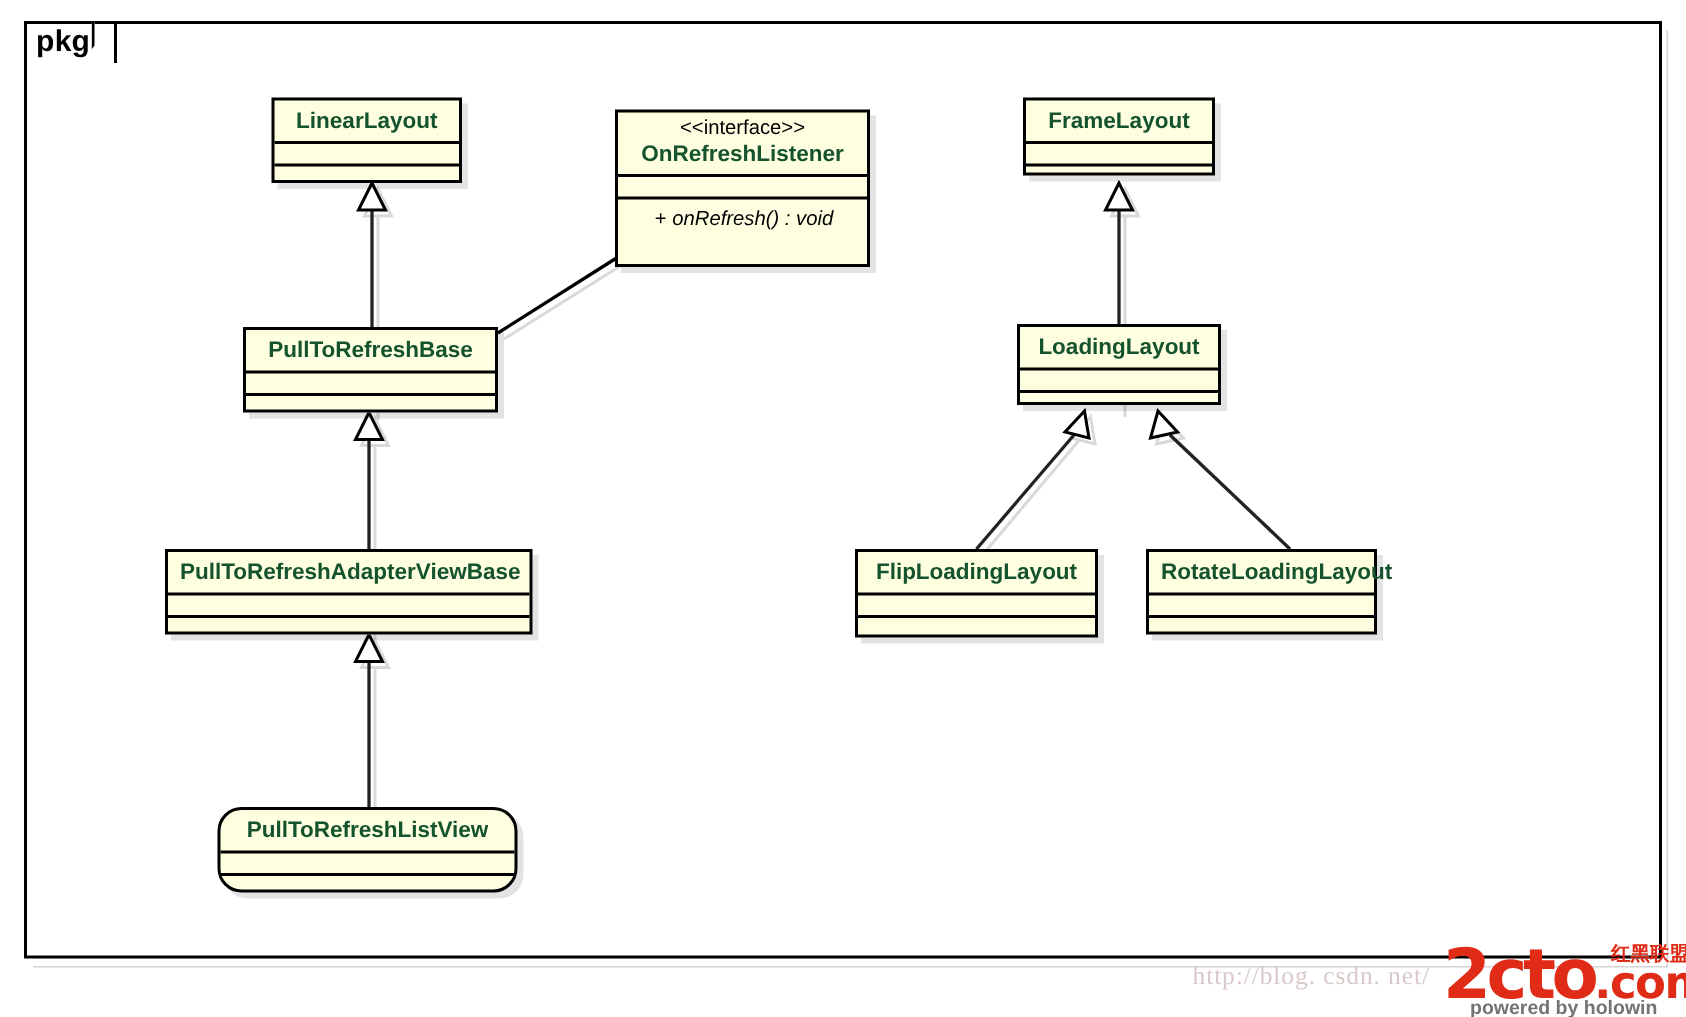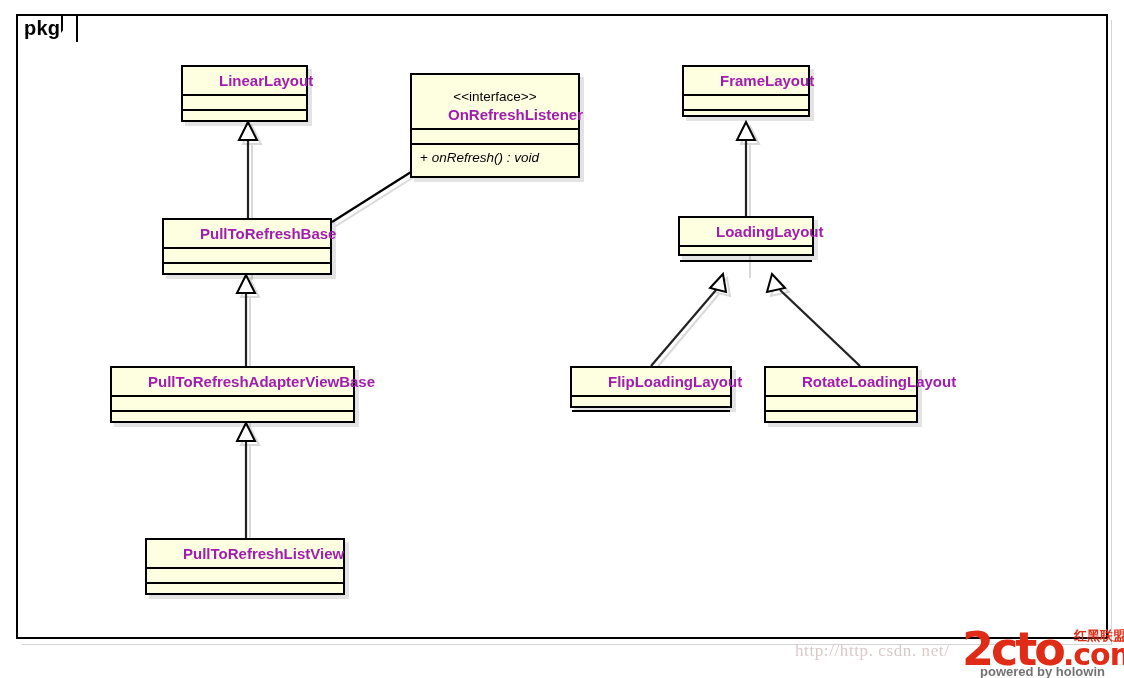--- a/index.html
+++ b/index.html
@@ -80,47 +80,47 @@
     position: absolute;
     box-sizing: border-box;
     border: 2px solid #000000;
     background: #feffe0;
     box-shadow: 4px 4px 0 rgba(0,0,0,0.11);
   }
   .uml-name {
     text-align: center;
     font-size: 15px;
     font-weight: bold;
-    color: #a21caf;
+    color: #14532d;
     padding: 5px 8px 5px 8px;
     line-height: 1.15;
     white-space: nowrap;
-    margin-left: 28px;
   }
   .uml-stereo {
     text-align: center;
     font-size: 13.5px;
     font-weight: normal;
     color: #000;
-    padding-top: 15px;
+    padding-top: 3px;
     line-height: 1.1;
   }
   .uml-sep {
     border-top: 2px solid #000;
     height: 0;
   }
   .uml-compartment {
     height: 13px;
   }
   .uml-method {
     font-size: 13.5px;
     font-style: italic;
     color: #000;
     padding: 5px 6px 6px 8px;
     white-space: nowrap;
+    text-align: center;
   }
   .uml-method .plus { font-style: normal; }
 
   
   .edges {
     position: absolute;
     left: 0; top: 0;
     width: 1124px;
     height: 678px;
     pointer-events: none;
@@ -268,60 +268,60 @@
   </div>
 
   <div class="umlbox" style="left:162px;top:218px;width:170px;height:57px;">
     <div class="uml-name">PullToRefreshBase</div>
     <div class="uml-sep"></div>
     <div class="uml-compartment"></div>
     <div class="uml-sep"></div>
     <div class="uml-compartment"></div>
   </div>
 
-  <div class="umlbox" style="left:678px;top:216px;width:136px;height:40px;">
+  <div class="umlbox" style="left:678px;top:216px;width:136px;height:54px;">
     <div class="uml-name">LoadingLayout</div>
     <div class="uml-sep"></div>
     <div class="uml-compartment"></div>
     <div class="uml-sep"></div>
     <div class="uml-compartment"></div>
   </div>
 
   <div class="umlbox" style="left:110px;top:366px;width:245px;height:57px;">
     <div class="uml-name">PullToRefreshAdapterViewBase</div>
     <div class="uml-sep"></div>
     <div class="uml-compartment"></div>
     <div class="uml-sep"></div>
     <div class="uml-compartment"></div>
   </div>
 
-  <div class="umlbox" style="left:570px;top:366px;width:162px;height:42px;">
+  <div class="umlbox" style="left:570px;top:366px;width:162px;height:59px;">
     <div class="uml-name">FlipLoadingLayout</div>
     <div class="uml-sep"></div>
     <div class="uml-compartment"></div>
     <div class="uml-sep"></div>
     <div class="uml-compartment"></div>
   </div>
 
   <div class="umlbox" style="left:764px;top:366px;width:154px;height:57px;">
     <div class="uml-name">RotateLoadingLayout</div>
     <div class="uml-sep"></div>
     <div class="uml-compartment"></div>
     <div class="uml-sep"></div>
     <div class="uml-compartment"></div>
   </div>
 
-  <div class="umlbox" style="left:145px;top:538px;width:200px;height:57px;">
+  <div class="umlbox" style="left:145px;top:538px;width:200px;height:57px;border-radius:16px;">
     <div class="uml-name">PullToRefreshListView</div>
     <div class="uml-sep"></div>
     <div class="uml-compartment"></div>
     <div class="uml-sep"></div>
     <div class="uml-compartment"></div>
   </div>
 
-  <div class="wm-url">http://http. csdn. net/</div>
+  <div class="wm-url">http://blog. csdn. net/</div>
   <div class="wm-logo">
     <div class="wm-powered">powered by holowin</div>
     <div class="wm-2cto"><span>2cto</span><span style="font-size:30px;letter-spacing:-1px;">.com</span></div>
     <div class="wm-cn">红黑联盟</div>
   </div>
 
 </div>
 
 </body></html>

